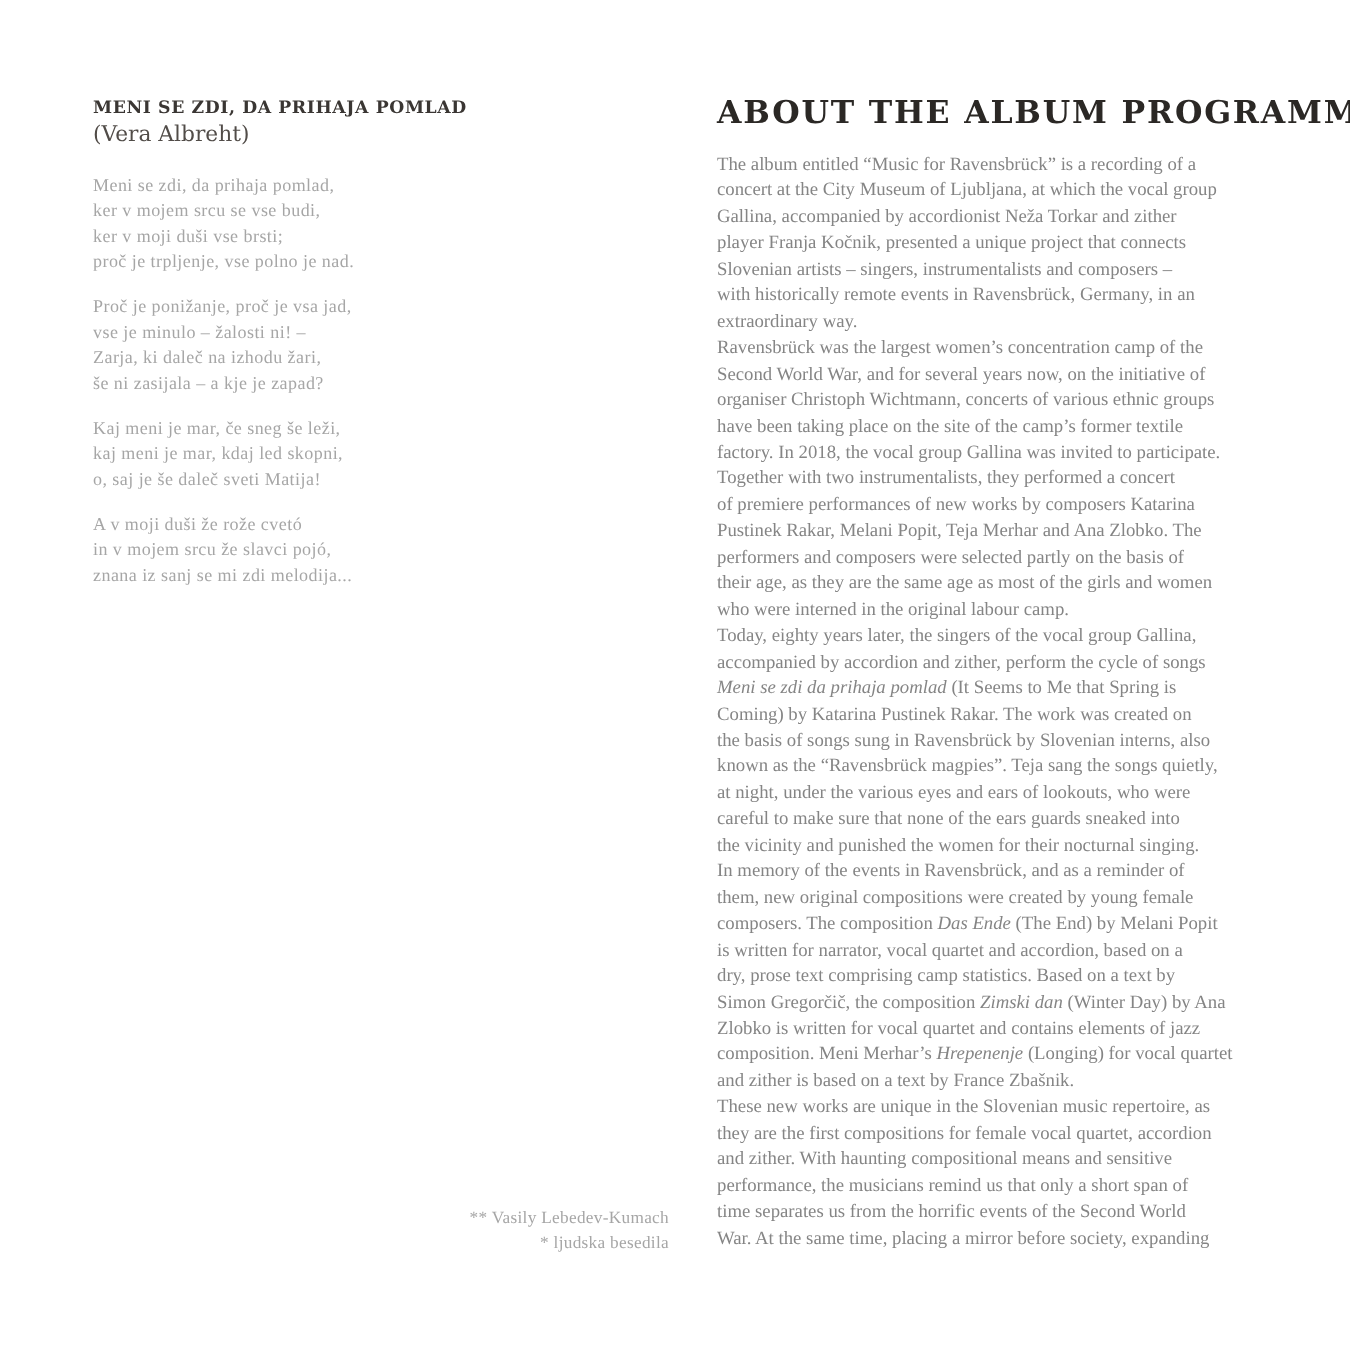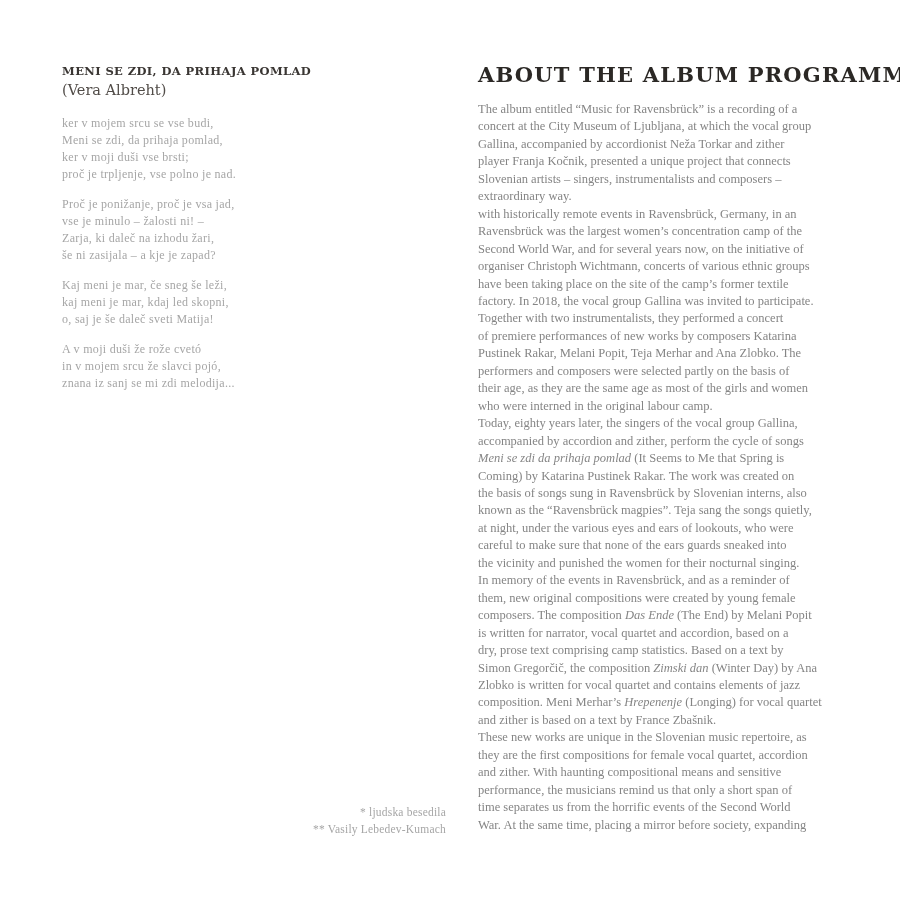--- a/index.html
+++ b/index.html
@@ -91,22 +91,22 @@
 </head>
 <body style="--bg: #ffffff; --heading-left: #3a3633; --heading-right: #2b2825; --author: #514c48; --poem: #a6a6a6; --body: #858585;">
 
 <div class="page">
 
   <div class="left-col">
     <h1 class="left-title">MENI SE ZDI, DA PRIHAJA POMLAD</h1>
     <div class="author">(Vera Albreht)</div>
     <div class="poem">
         <div class="stanza">
+          <div class="pline">Meni se zdi, da prihaja pomlad,</div>
           <div class="pline">ker v mojem srcu se vse budi,</div>
-          <div class="pline">Meni se zdi, da prihaja pomlad,</div>
           <div class="pline">ker v moji duši vse brsti;</div>
           <div class="pline">proč je trpljenje, vse polno je nad.</div>
         </div>
         <div class="stanza">
           <div class="pline">Proč je ponižanje, proč je vsa jad,</div>
           <div class="pline">vse je minulo – žalosti ni! –</div>
           <div class="pline">Zarja, ki daleč na izhodu žari,</div>
           <div class="pline">še ni zasijala – a kje je zapad?</div>
         </div>
         <div class="stanza">
@@ -116,34 +116,34 @@
         </div>
         <div class="stanza">
           <div class="pline">A v moji duši že rože cvetó</div>
           <div class="pline">in v mojem srcu že slavci pojó,</div>
           <div class="pline">znana iz sanj se mi zdi melodija...</div>
         </div>
       </div>
   </div>
 
   <div class="footnotes">
+      <div>** Vasily Lebedev-Kumach</div>
       <div>* ljudska besedila</div>
-      <div>** Vasily Lebedev-Kumach</div>
     </div>
 
   <div class="right-col">
     <h2 class="right-title">ABOUT THE ALBUM PROGRAMME</h2>
     <div class="article">
         <div class="aline"><span>The album entitled “Music for Ravensbrück” is a recording of a</span></div>
         <div class="aline"><span>concert at the City Museum of Ljubljana, at which the vocal group</span></div>
         <div class="aline"><span>Gallina, accompanied by accordionist Neža Torkar and zither</span></div>
         <div class="aline"><span>player Franja Kočnik, presented a unique project that connects</span></div>
         <div class="aline"><span>Slovenian artists – singers, instrumentalists and composers –</span></div>
+        <div class="aline"><span>with historically remote events in Ravensbrück, Germany, in an</span></div>
         <div class="aline"><span>extraordinary way.</span></div>
-        <div class="aline"><span>with historically remote events in Ravensbrück, Germany, in an</span></div>
         <div class="aline"><span>Ravensbrück was the largest women’s concentration camp of the</span></div>
         <div class="aline"><span>Second World War, and for several years now, on the initiative of</span></div>
         <div class="aline"><span>organiser Christoph Wichtmann, concerts of various ethnic groups</span></div>
         <div class="aline"><span>have been taking place on the site of the camp’s former textile</span></div>
         <div class="aline"><span>factory. In 2018, the vocal group Gallina was invited to participate.</span></div>
         <div class="aline"><span>Together with two instrumentalists, they performed a concert</span></div>
         <div class="aline"><span>of premiere performances of new works by composers Katarina</span></div>
         <div class="aline"><span>Pustinek Rakar, Melani Popit, Teja Merhar and Ana Zlobko. The</span></div>
         <div class="aline"><span>performers and composers were selected partly on the basis of</span></div>
         <div class="aline"><span>their age, as they are the same age as most of the girls and women</span></div>

